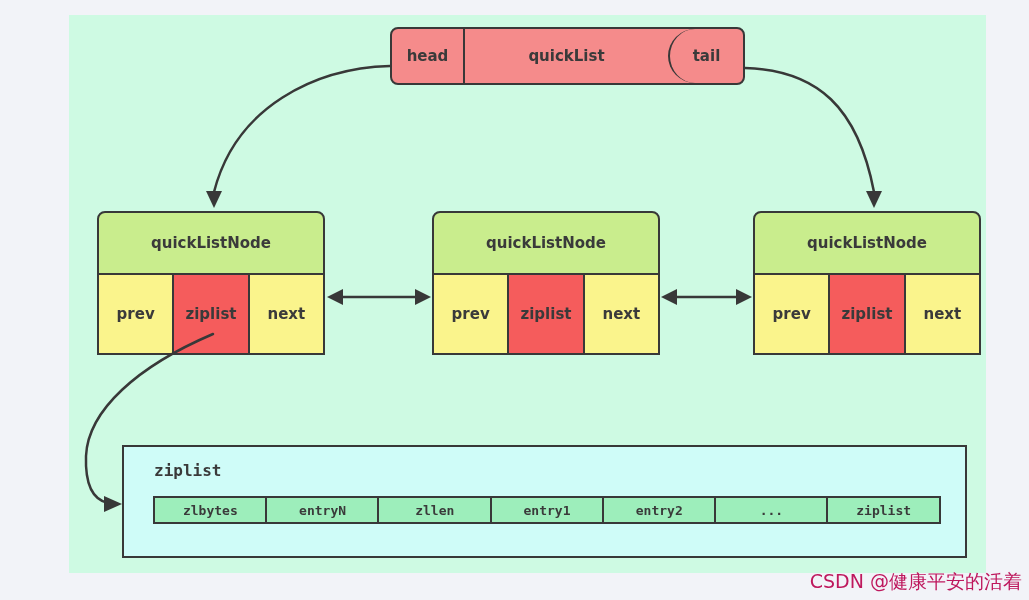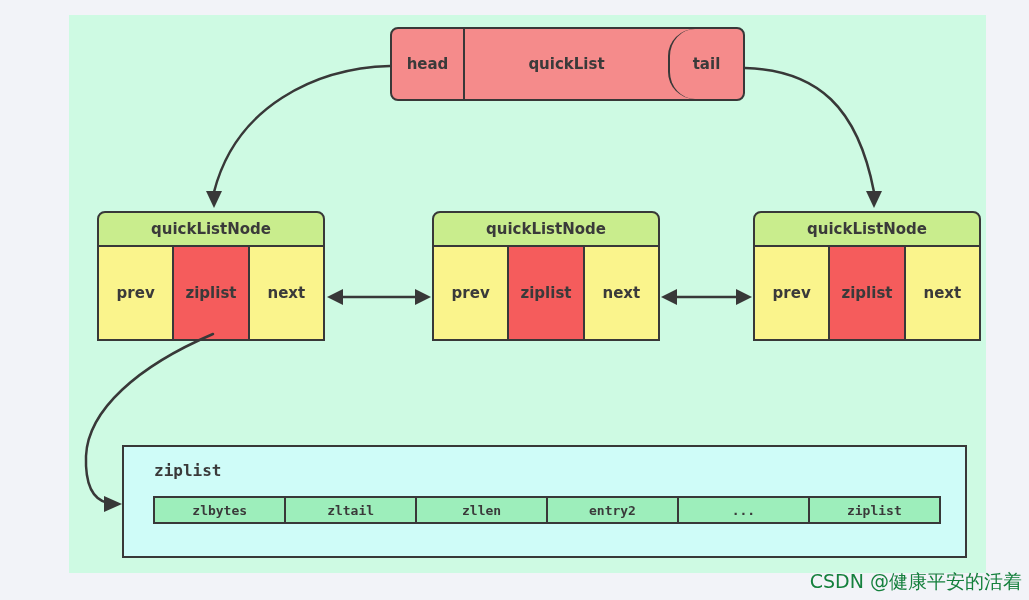--- a/index.html
+++ b/index.html
@@ -8,43 +8,43 @@
     background:#F2F3F8;
     font-family:"DejaVu Sans","Liberation Sans",sans-serif;
     color:#3a3a3a;
   }
   .abs{position:absolute;}
   
   .canvas{left:69px;top:15px;width:917px;height:558px;background:#CEFAE3;}
 
   
   .qlbox{
-    left:390px;top:27px;width:355px;height:74px;
+    left:390px;top:27px;width:355px;height:58px;
     background:#F58B8B;border:2.5px solid #383838;border-radius:8px;
     display:flex;box-sizing:border-box;
   }
   .qlbox .cell{
     display:flex;align-items:center;justify-content:center;
     font-weight:bold;font-size:15px;
   }
   .qlbox .c-head{width:71px;border-right:2.5px solid #383838;}
   .qlbox .c-mid{flex:1;}
   .qlbox .c-tail{width:73px;border-left:2.5px solid #383838;border-radius:27px;}
 
   
   .node{width:228px;top:211px;}
   .node .hdr{
-    box-sizing:border-box;height:36px;
+    box-sizing:border-box;height:64px;
     background:#C9ED8D;border:2.5px solid #383838;
     border-radius:8px 8px 0 0;
     display:flex;align-items:center;justify-content:center;
     font-weight:bold;font-size:15px;
   }
   .node .row{
-    box-sizing:border-box;height:94px;display:flex;
+    box-sizing:border-box;height:80px;display:flex;
     border:2.5px solid #383838;border-top:none;
   }
   .node .ncell{
     flex:1;display:flex;align-items:center;justify-content:center;
     font-weight:bold;font-size:15px;background:#FAF48C;
   }
   .node .ncell.mid{background:#F55C5C;border-left:2.5px solid #383838;border-right:2.5px solid #383838;}
   .n1{left:97px;} .n2{left:432px;} .n3{left:753px;}
 
   
@@ -68,21 +68,21 @@
     font-weight:bold;font-size:13px;
   }
   .zl-row .zcell:first-child{margin-left:0;}
 
   
   svg.overlay{position:absolute;left:0;top:0;pointer-events:none;}
   .stroke{fill:none;stroke:#383838;stroke-width:2.5;stroke-linecap:round;}
   .ah{fill:#383838;stroke:none;}
 
   .watermark{
-    right:7px;top:569px;font-size:19px;color:#15803d;
+    right:7px;top:569px;font-size:19px;color:#be185d;
     font-family:"DejaVu Sans","Liberation Sans",sans-serif;
   }
 </style>
 </head>
 <body>
 
 <div class="abs canvas"></div>
 
 <div class="abs qlbox">
   <div class="cell c-head">head</div>
@@ -114,22 +114,23 @@
     <div class="ncell">prev</div>
     <div class="ncell mid">ziplist</div>
     <div class="ncell">next</div>
   </div>
 </div>
 
 <div class="abs zlbox">
   <div class="zl-label">ziplist</div>
   <div class="zl-row">
     <div class="zcell">zlbytes</div>
-    <div class="zcell">zltail</div>
+    <div class="zcell">entryN</div>
     <div class="zcell">zllen</div>
+    <div class="zcell">entry1</div>
     <div class="zcell">entry2</div>
     <div class="zcell">...</div>
     <div class="zcell">ziplist</div>
   </div>
 </div>
 
 <svg class="overlay" width="1029" height="600" viewBox="0 0 1029 600">
 
   <g>
     <path class="stroke" d="M 390 66 C 316 68 236 106 214 192"></path>

